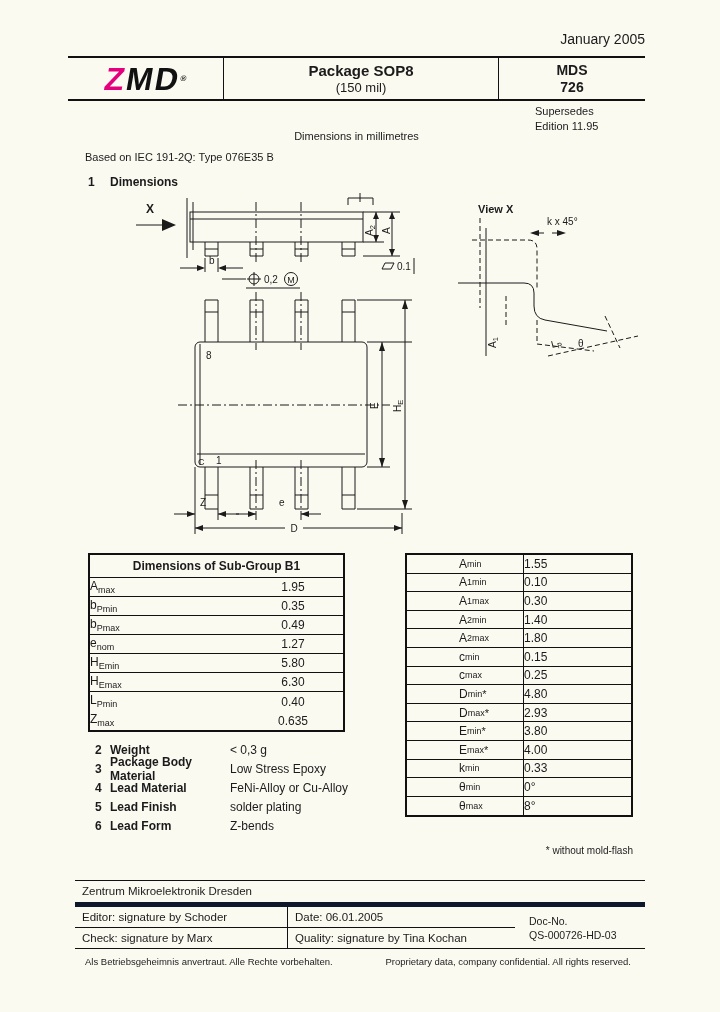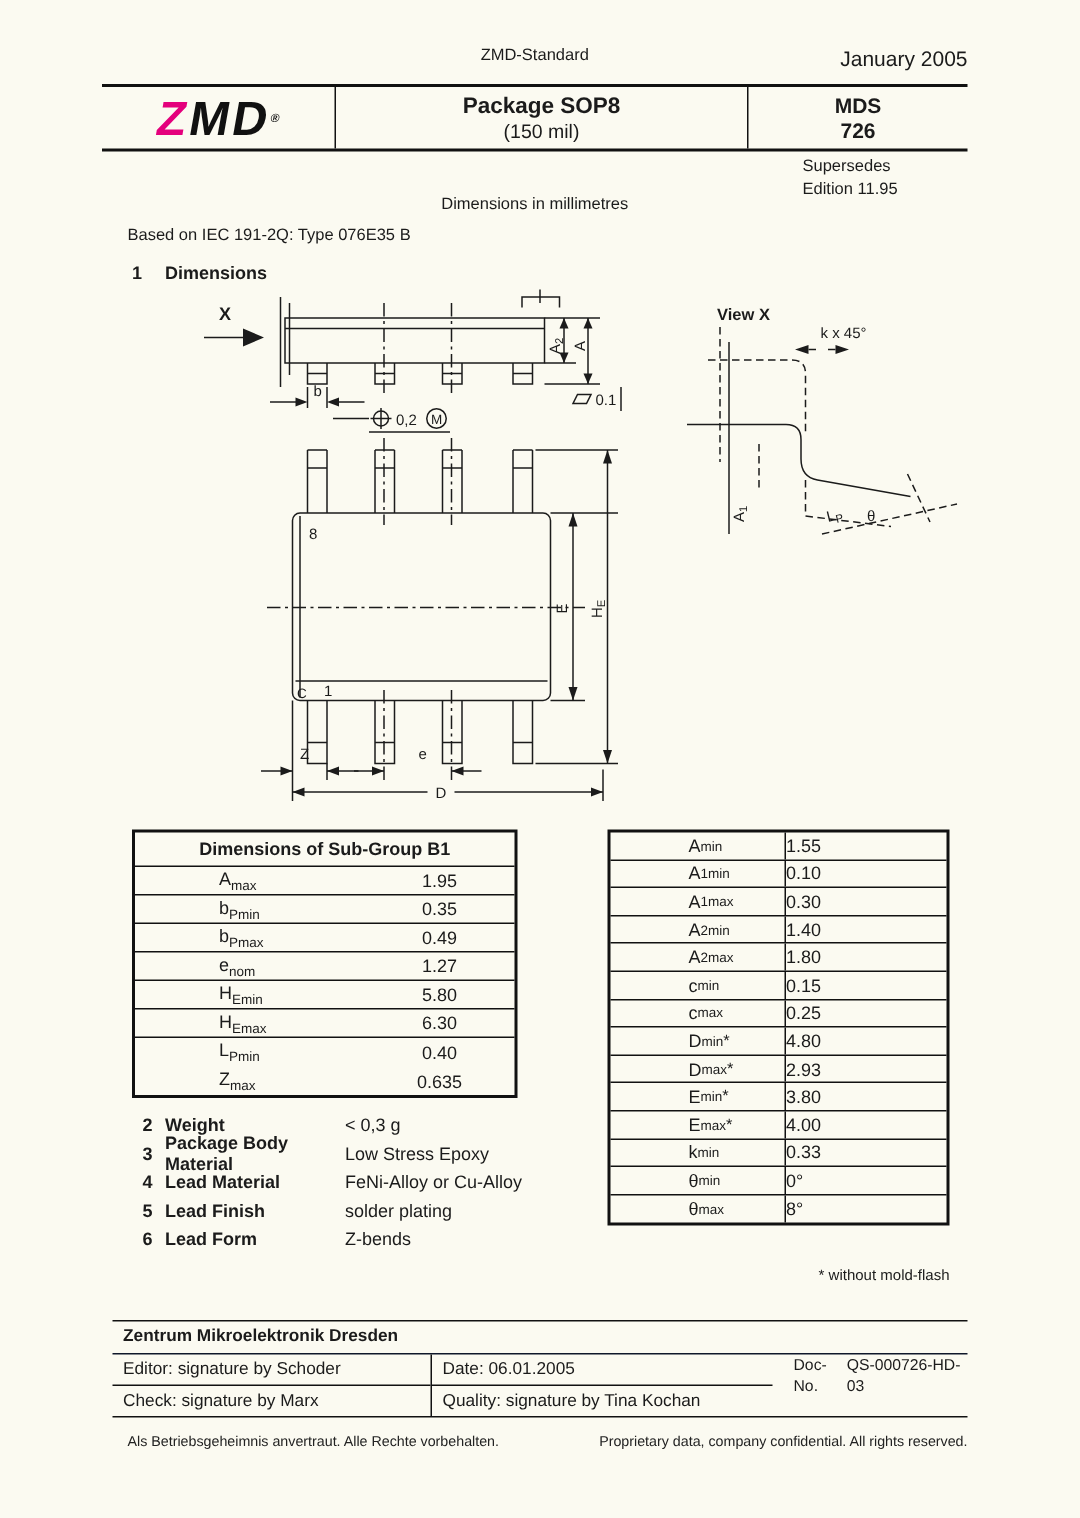--- a/index.html
+++ b/index.html
@@ -42,57 +42,56 @@
   .tbl { position:absolute; border:2px solid #111; box-sizing:border-box; }
   .tbl .ttl { font-weight:bold; font-size:12px; text-align:center; height:22px; line-height:22px; border-bottom:1.5px solid #111; }
   .trow { display:flex; align-items:center; border-bottom:1px solid #111; box-sizing:border-box; }
   .trow:last-child { border-bottom:none; }
   .trow.nb { border-bottom:none; }
   sub { font-size:9px; }
   .star { font-size:11px; }
 
   .tbl-b1 { left:88px; top:553px; width:257px; }
   .tbl-b1 .trow { height:19px; font-size:12px; }
-  .tbl-b1 .param { flex:1; padding-left:56px; }
+  .tbl-b1 .param { flex:1; }
   .tbl-b1 .val { width:100px; text-align:center; }
 
   .tbl-c1 { left:405px; top:553px; width:228px; }
   .tbl-c1 .trow { height:18.6px; font-size:12px; }
   .tbl-c1 .param { width:117px; align-self:stretch; display:flex; align-items:center;
                    padding-left:52px; box-sizing:border-box; border-right:1px solid #111; }
   .tbl-c1 .val { flex:1; text-align:left; }
   .fn { position:absolute; left:405px; top:845px; width:228px; text-align:right; font-size:10px; }
 
   
   .props { position:absolute; left:95px; top:740px; font-size:12px; }
   .prow { display:flex; height:19px; align-items:center; }
   .prow .n { width:15px; font-weight:bold; }
   .prow .l { width:120px; font-weight:bold; }
 
   
   .footer { position:absolute; left:75px; top:880px; width:570px;
     border-top:1.5px solid #111; border-bottom:1.5px solid #111; box-sizing:border-box; font-size:11.5px; }
-  .f-company { height:21px; line-height:21px; padding-left:7px; border-bottom:1px solid #0f172a;font-weight:bold; }
+  .f-company { height:21px; line-height:21px; padding-left:7px; border-bottom:5px solid #0f172a; }
   .f-grid { display:flex; }
   .f-left { width:213px; border-right:1px solid #111; box-sizing:border-box; }
   .f-mid  { width:227px; box-sizing:border-box; }
-  .f-right{ flex:1; display:flex; flex-direction:row; justify-content:center; padding-left:14px; font-size:10.5px; line-height:14px; }
+  .f-right{ flex:1; display:flex; flex-direction:column; justify-content:center; padding-left:14px; font-size:10.5px; line-height:14px; }
   .f-cell { height:20px; line-height:20px; padding-left:7px; }
   .f-left .f-cell:first-child, .f-mid .f-cell:first-child { border-bottom:1px solid #111; }
 
   .legal { position:absolute; top:956px; font-size:9.5px; color:#222; }
   .legal-de { left:85px; }
-  .legal-en { right:75px; }
+  .legal-en { right:89px; }
 </style>
 </head>
 <body>
 
 <div class="page">
 
-  <div class="hdr-std">ZMD-Standard</div>
   <div class="hdr-date">January 2005</div>
 
   <div class="hdr-table">
     <div class="cell-logo">
       <div class="logo"><span class="z">Z</span><span class="md">MD</span><span class="reg">®</span></div>
     </div>
     <div class="cell-title">
       <div class="title-main">Package SOP8</div>
       <div class="title-sub">(150 mil)</div>
     </div>

